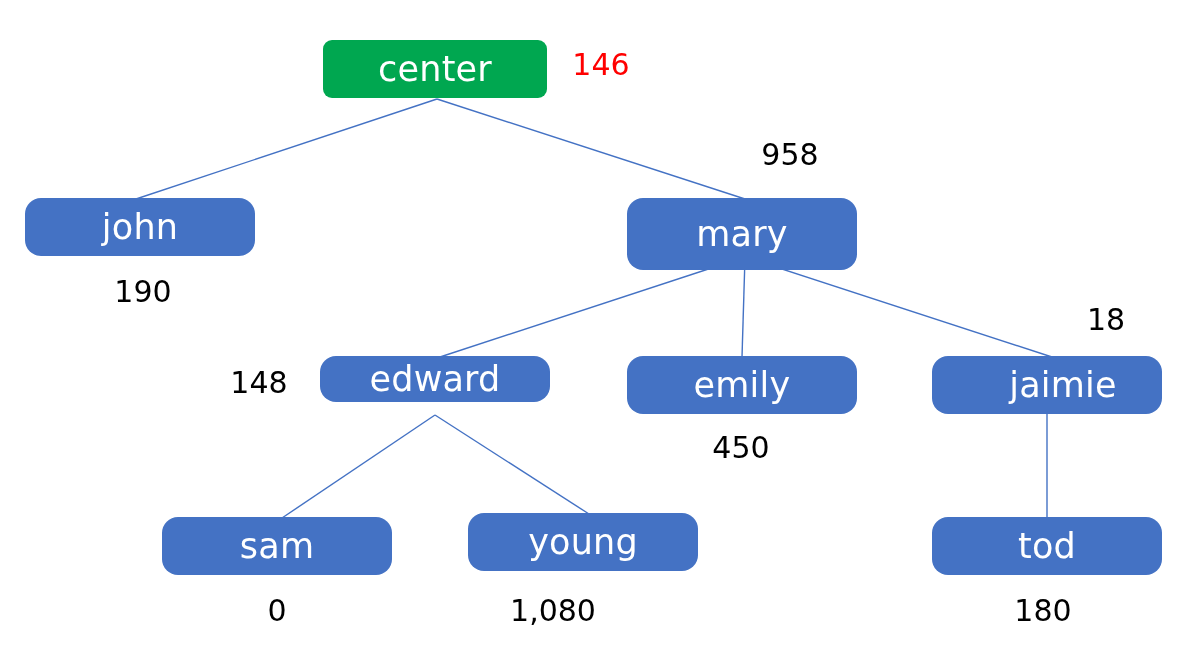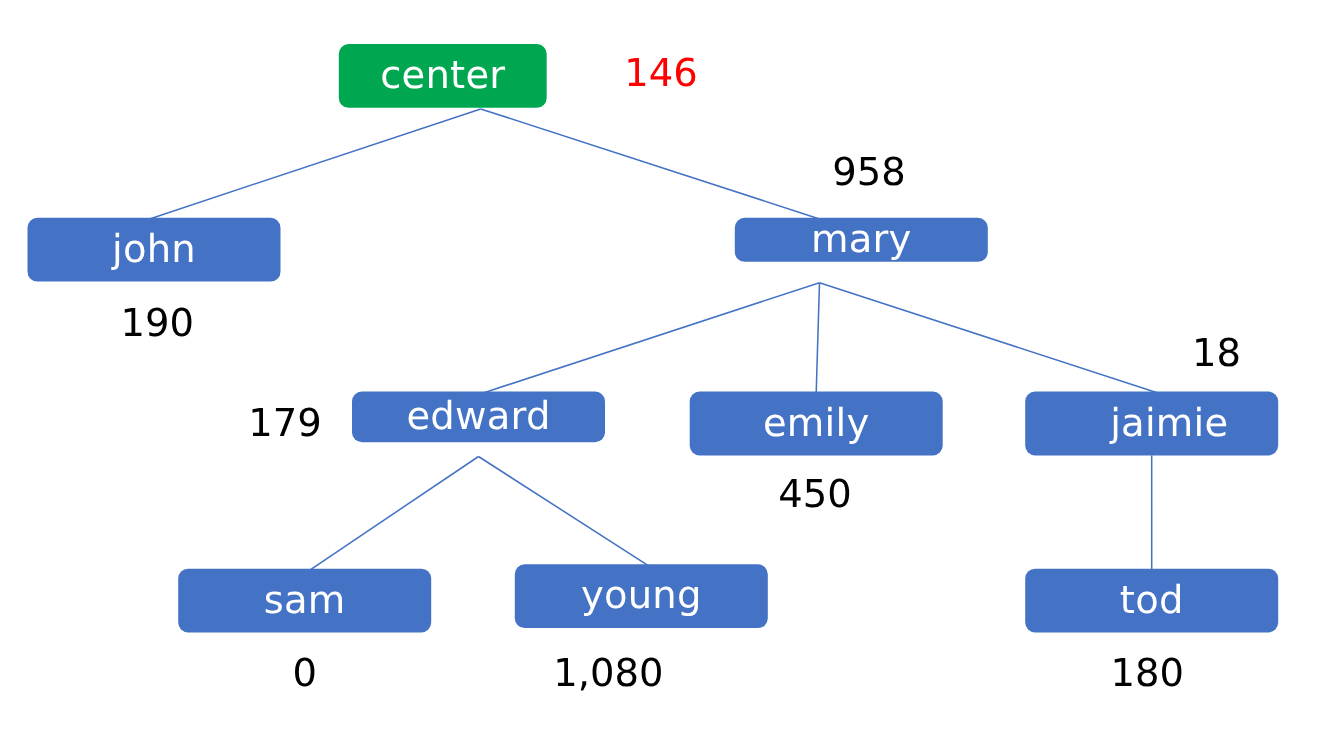--- a/index.html
+++ b/index.html
@@ -33,26 +33,26 @@
     align-items: center;
     justify-content: center;
     color: #ffffff;
     font-size: 35px;
     font-weight: 400;
     letter-spacing: 0.2px;
     line-height: 1;
     white-space: nowrap;
     user-select: none;
   }
-  .node.blue  { background: #4472C4; }
+  .node.blue  { background: #4472C4; border-radius: 16px; }
   .node.green { background: #00A750; }
   .value-label {
     position: absolute;
     color: #000000;
-    font-size: 35px;
+    font-size: 30px;
     line-height: 1;
     white-space: nowrap;
     text-align: left;
     transform: translateX(-50%);
     user-select: none;
   }
   .value-label.red { color: #FF0000; }
 </style>
 </head>
 <body>
@@ -62,34 +62,34 @@
       <line x1="437" y1="99" x2="136" y2="199" stroke="#4472C4" stroke-width="1.4"></line>
       <line x1="437" y1="99" x2="745" y2="199" stroke="#4472C4" stroke-width="1.4"></line>
       <line x1="745" y1="257" x2="440" y2="357" stroke="#4472C4" stroke-width="1.4"></line>
       <line x1="745" y1="257" x2="742" y2="357" stroke="#4472C4" stroke-width="1.4"></line>
       <line x1="745" y1="257" x2="1052" y2="357" stroke="#4472C4" stroke-width="1.4"></line>
       <line x1="435" y1="415" x2="282" y2="518" stroke="#4472C4" stroke-width="1.4"></line>
       <line x1="435" y1="415" x2="589" y2="514" stroke="#4472C4" stroke-width="1.4"></line>
       <line x1="1047" y1="414" x2="1047" y2="518" stroke="#4472C4" stroke-width="1.4"></line>
     </svg>
   <div id="node-layer">
-      <div class="node green" style="left: 308px; top: 40px; width: 189px; height: 58px;">center</div>
+      <div class="node green" style="left: 323px; top: 40px; width: 224px; height: 58px;">center</div>
       <div class="node blue" style="left: 25px; top: 198px; width: 230px; height: 58px;">john</div>
-      <div class="node blue" style="left: 627px; top: 198px; width: 230px; height: 40px; margin-left: 41px;">mary</div>
+      <div class="node blue" style="left: 627px; top: 198px; width: 230px; height: 72px;">mary</div>
       <div class="node blue" style="left: 320px; top: 356px; width: 230px; height: 46px;">edward</div>
       <div class="node blue" style="left: 627px; top: 356px; width: 230px; height: 58px; text-align: center;">emily</div>
       <div class="node blue" style="left: 932px; top: 356px; width: 230px; height: 58px; padding-left: 32px;">jaimie</div>
       <div class="node blue" style="left: 162px; top: 517px; width: 230px; height: 58px;">sam</div>
       <div class="node blue" style="left: 468px; top: 513px; width: 230px; height: 58px;">young</div>
       <div class="node blue" style="left: 932px; top: 517px; width: 230px; height: 58px;">tod</div>
     </div>
   <div id="label-layer">
       <div class="value-label red" style="left: 601px; top: 50px;">146</div>
       <div class="value-label" style="left: 790px; top: 140px;">958</div>
       <div class="value-label" style="left: 143px; top: 277px;">190</div>
       <div class="value-label" style="left: 1106px; top: 305px;">18</div>
-      <div class="value-label" style="left: 259px; top: 368px;">179</div>
+      <div class="value-label" style="left: 259px; top: 368px;">148</div>
       <div class="value-label" style="left: 741px; top: 433px;">450</div>
       <div class="value-label" style="left: 277px; top: 596px;">0</div>
       <div class="value-label" style="left: 553px; top: 596px;">1,080</div>
       <div class="value-label" style="left: 1043px; top: 596px;">180</div>
     </div>
 </div>
 
 </body></html>

